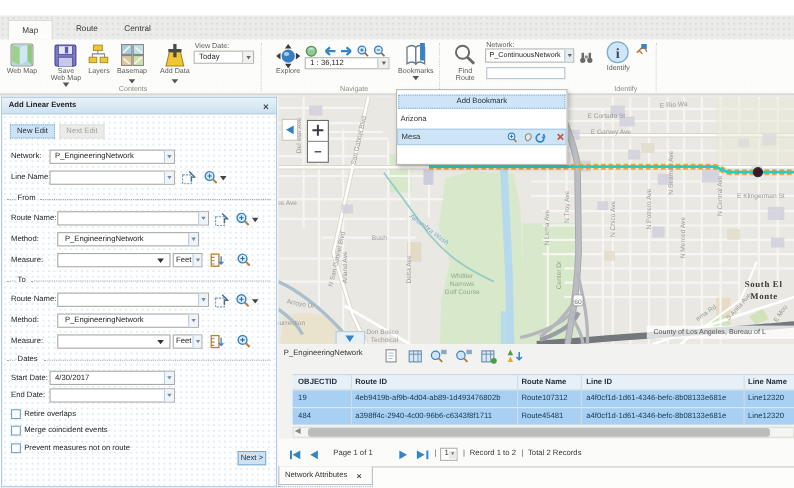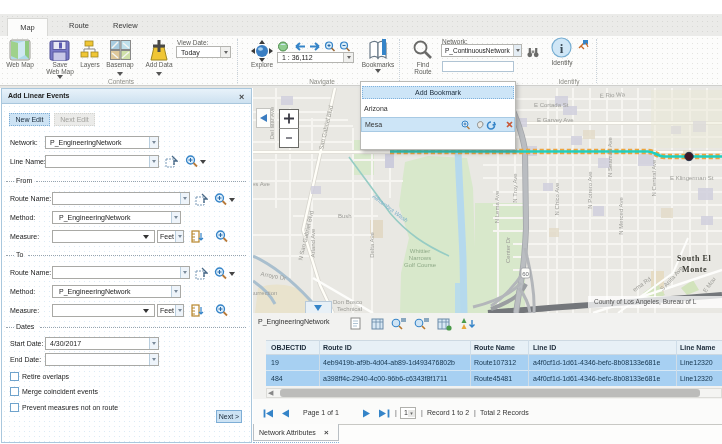--- a/index.html
+++ b/index.html
@@ -49,21 +49,21 @@
 #bkpanel { left:360px; top:81px; width:156px; height:69px; background:#fff; border:1px solid #b9b9b5; box-shadow:2px 3px 4px rgba(90,90,90,0.35); }
 </style>
 </head>
 <body>
 <div id="app">
 
 
   <div class="abs" id="tabrow"></div>
   <div class="abs tabtxt" id="tab-map">Map</div>
   <div class="abs tabtxt" style="left:69px;top:21px;">Route</div>
-  <div class="abs tabtxt" style="left:113px;top:21px;">Review</div>
+  <div class="abs tabtxt" style="left:113px;top:21px;">Central</div>
 
   <div class="abs" id="ribbon"></div>
   <div class="abs" id="ribbonline"></div>
 
   <svg class="abs" style="left:9px;top:39px" width="22" height="22" viewBox="0 0 22 22">
     <rect x="1" y="1" width="20" height="20" rx="2" fill="#e8e8e4" stroke="#9a9a94"></rect>
     <path d="M2,2 h18 v18 h-18 z" fill="#aed9ea"></path>
     <path d="M2,2 L9,4 L9,20 L2,17 z" fill="#9fd18c"></path>
     <path d="M9,4 L16,2 L16,16 L9,20 z" fill="#cfe8f2"></path>
     <path d="M16,2 L20,2 L20,20 L16,16 z" fill="#8fc97e"></path>

